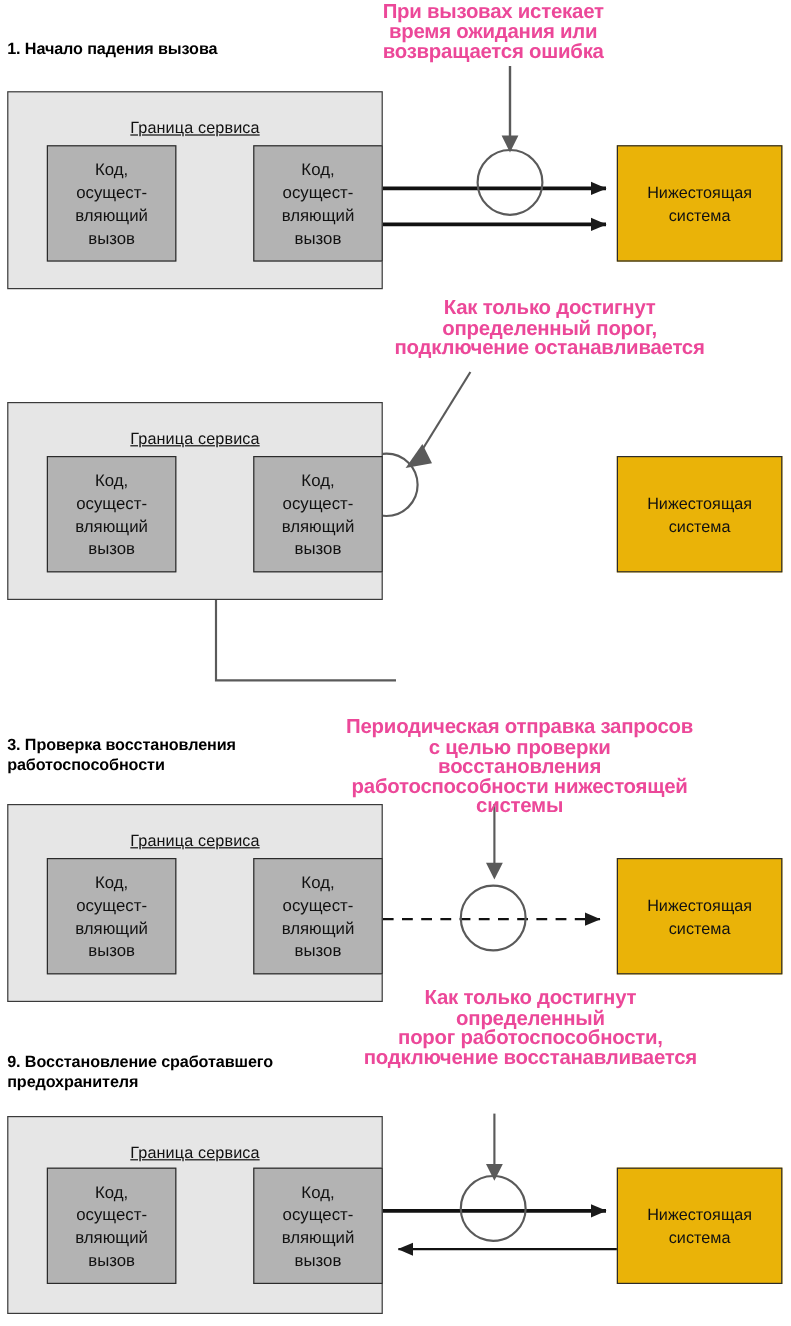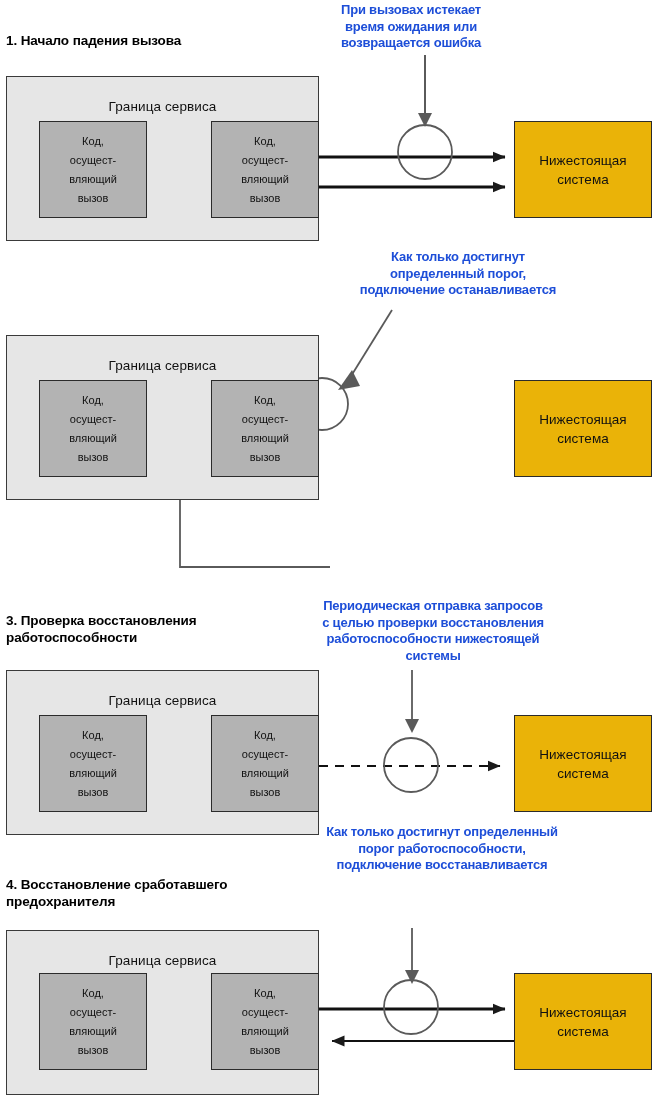--- a/index.html
+++ b/index.html
@@ -35,32 +35,33 @@
     box-sizing: border-box;
   }
   .boundary-label {
     position: absolute;
     left: 0;
     right: 0;
     text-align: center;
     font-size: 13.5px;
     color: #111;
     letter-spacing: 0.1px;
+    text-decoration: underline;
   }
   .code-box {
     position: absolute;
     background: #b3b3b3;
     border: 1px solid #2b2b2b;
     box-sizing: border-box;
     display: flex;
     align-items: center;
     justify-content: center;
   }
   .code-box .lbl {
-    font-size: 11px;
+    font-size: 14px;
     line-height: 19px;
     text-align: center;
     color: #111;
     white-space: pre-line;
   }
   .downstream-box {
     position: absolute;
     background: #eab308;
     border: 1px solid #2b2b2b;
     box-sizing: border-box;
@@ -83,24 +84,24 @@
     line-height: 17px;
     font-weight: bold;
     color: #000;
     white-space: pre-line;
     letter-spacing: -0.1px;
   }
 
   
   .annotation {
     position: absolute;
-    font-size: 13px;
+    font-size: 17px;
     line-height: 16.5px;
     font-weight: bold;
-    color: #1d4ed8;
+    color: #ec4899;
     text-align: center;
     white-space: pre-line;
     letter-spacing: -0.2px;
   }
 </style>
 </head>
 <body>
 
 <div id="canvas">
 
@@ -281,21 +282,21 @@
     <span class="lbl">Код,
 осущест-
 вляющий
 вызов</span>
   </div>
   <div class="downstream-box" style="left:514px; top:715px; width:138px; height:97px;">
     <span class="lbl">Нижестоящая
 система</span>
   </div>
 
-  <div class="step-title" style="left:6px; top:876px;">4. Восстановление сработавшего
+  <div class="step-title" style="left:6px; top:876px;">9. Восстановление сработавшего
     предохранителя</div>
 
   <div class="annotation" style="left:292px; top:824px; width:300px;">Как только достигнут определенный
 порог работоспособности,
 подключение восстанавливается</div>
 
   <div class="boundary" style="left:6px; top:930px; width:313px; height:165px;">
     <div class="boundary-label" style="top:22px;">Граница сервиса</div>
   </div>
   <div class="code-box" style="left:39px; top:973px; width:108px; height:97px;">

